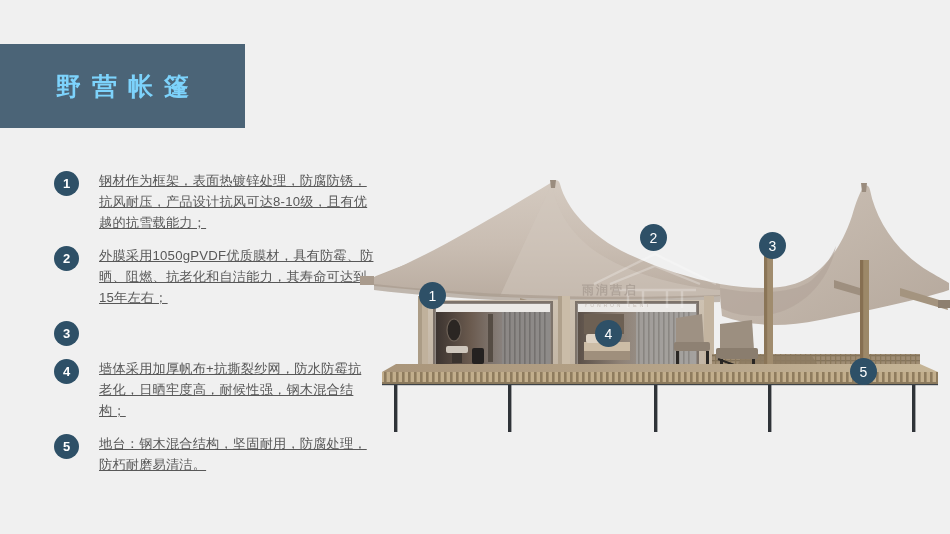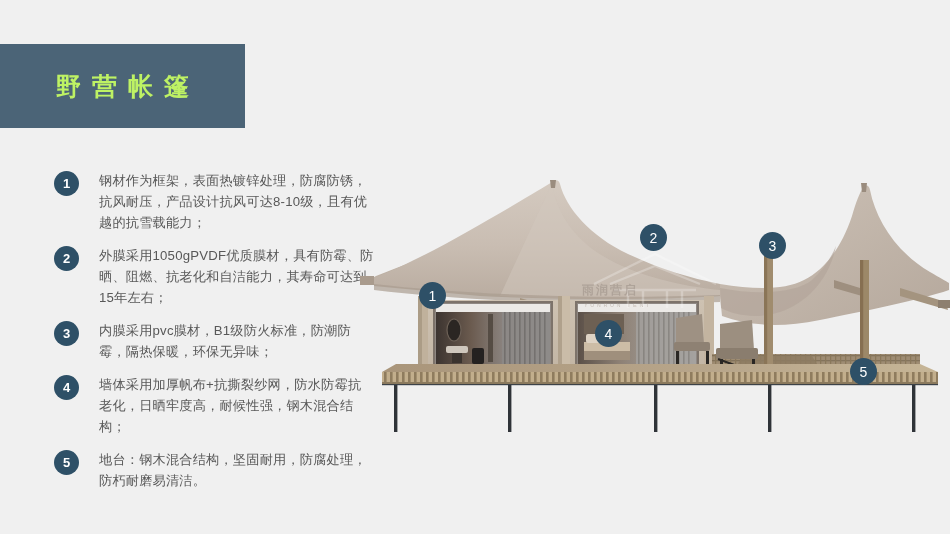--- a/index.html
+++ b/index.html
@@ -22,21 +22,21 @@
     left: 0;
     top: 44px;
     width: 245px;
     height: 84px;
     background: #4b6477;
     display: flex;
     align-items: center;
     justify-content: center;
   }
   #title-text {
-    color: #bef264;
+    color: #7dd3fc;
     font-size: 25px;
     font-weight: bold;
     letter-spacing: 11px;
     text-indent: 11px;
     white-space: nowrap;
   }
 
   
   #feature-list {
     position: absolute;
@@ -62,20 +62,21 @@
     align-items: center;
     justify-content: center;
     margin-top: 1px;
   }
   .feature-text {
     margin-left: 20px;
     font-size: 13.2px;
     line-height: 21px;
     color: #585858;
     letter-spacing: 0.2px;
+    text-decoration: underline;
   }
 
   
   #tent-illustration {
     position: absolute;
     left: 360px;
     top: 150px;
     width: 590px;
     height: 320px;
   }
@@ -151,21 +152,20 @@
     <div class="feature-text">钢材作为框架，表面热镀锌处理，防腐防锈，抗风耐压，产品设计抗风可达8-10级，且有优越的抗雪载能力；</div>
   </div>
 
   <div class="feature-row">
     <div class="feature-badge">2</div>
     <div class="feature-text">外膜采用1050gPVDF优质膜材，具有防霉、防晒、阻燃、抗老化和自洁能力，其寿命可达到15年左右；</div>
   </div>
 
   <div class="feature-row">
     <div class="feature-badge">3</div>
-    <div class="feature-text">内膜采用pvc膜材，B1级防火标准，防潮防霉，隔热保暖，环保无异味；</div>
   </div>
 
   <div class="feature-row">
     <div class="feature-badge">4</div>
     <div class="feature-text">墙体采用加厚帆布+抗撕裂纱网，防水防霉抗老化，日晒牢度高，耐候性强，钢木混合结构；</div>
   </div>
 
   <div class="feature-row">
     <div class="feature-badge">5</div>
     <div class="feature-text">地台：钢木混合结构，坚固耐用，防腐处理，防朽耐磨易清洁。</div>

